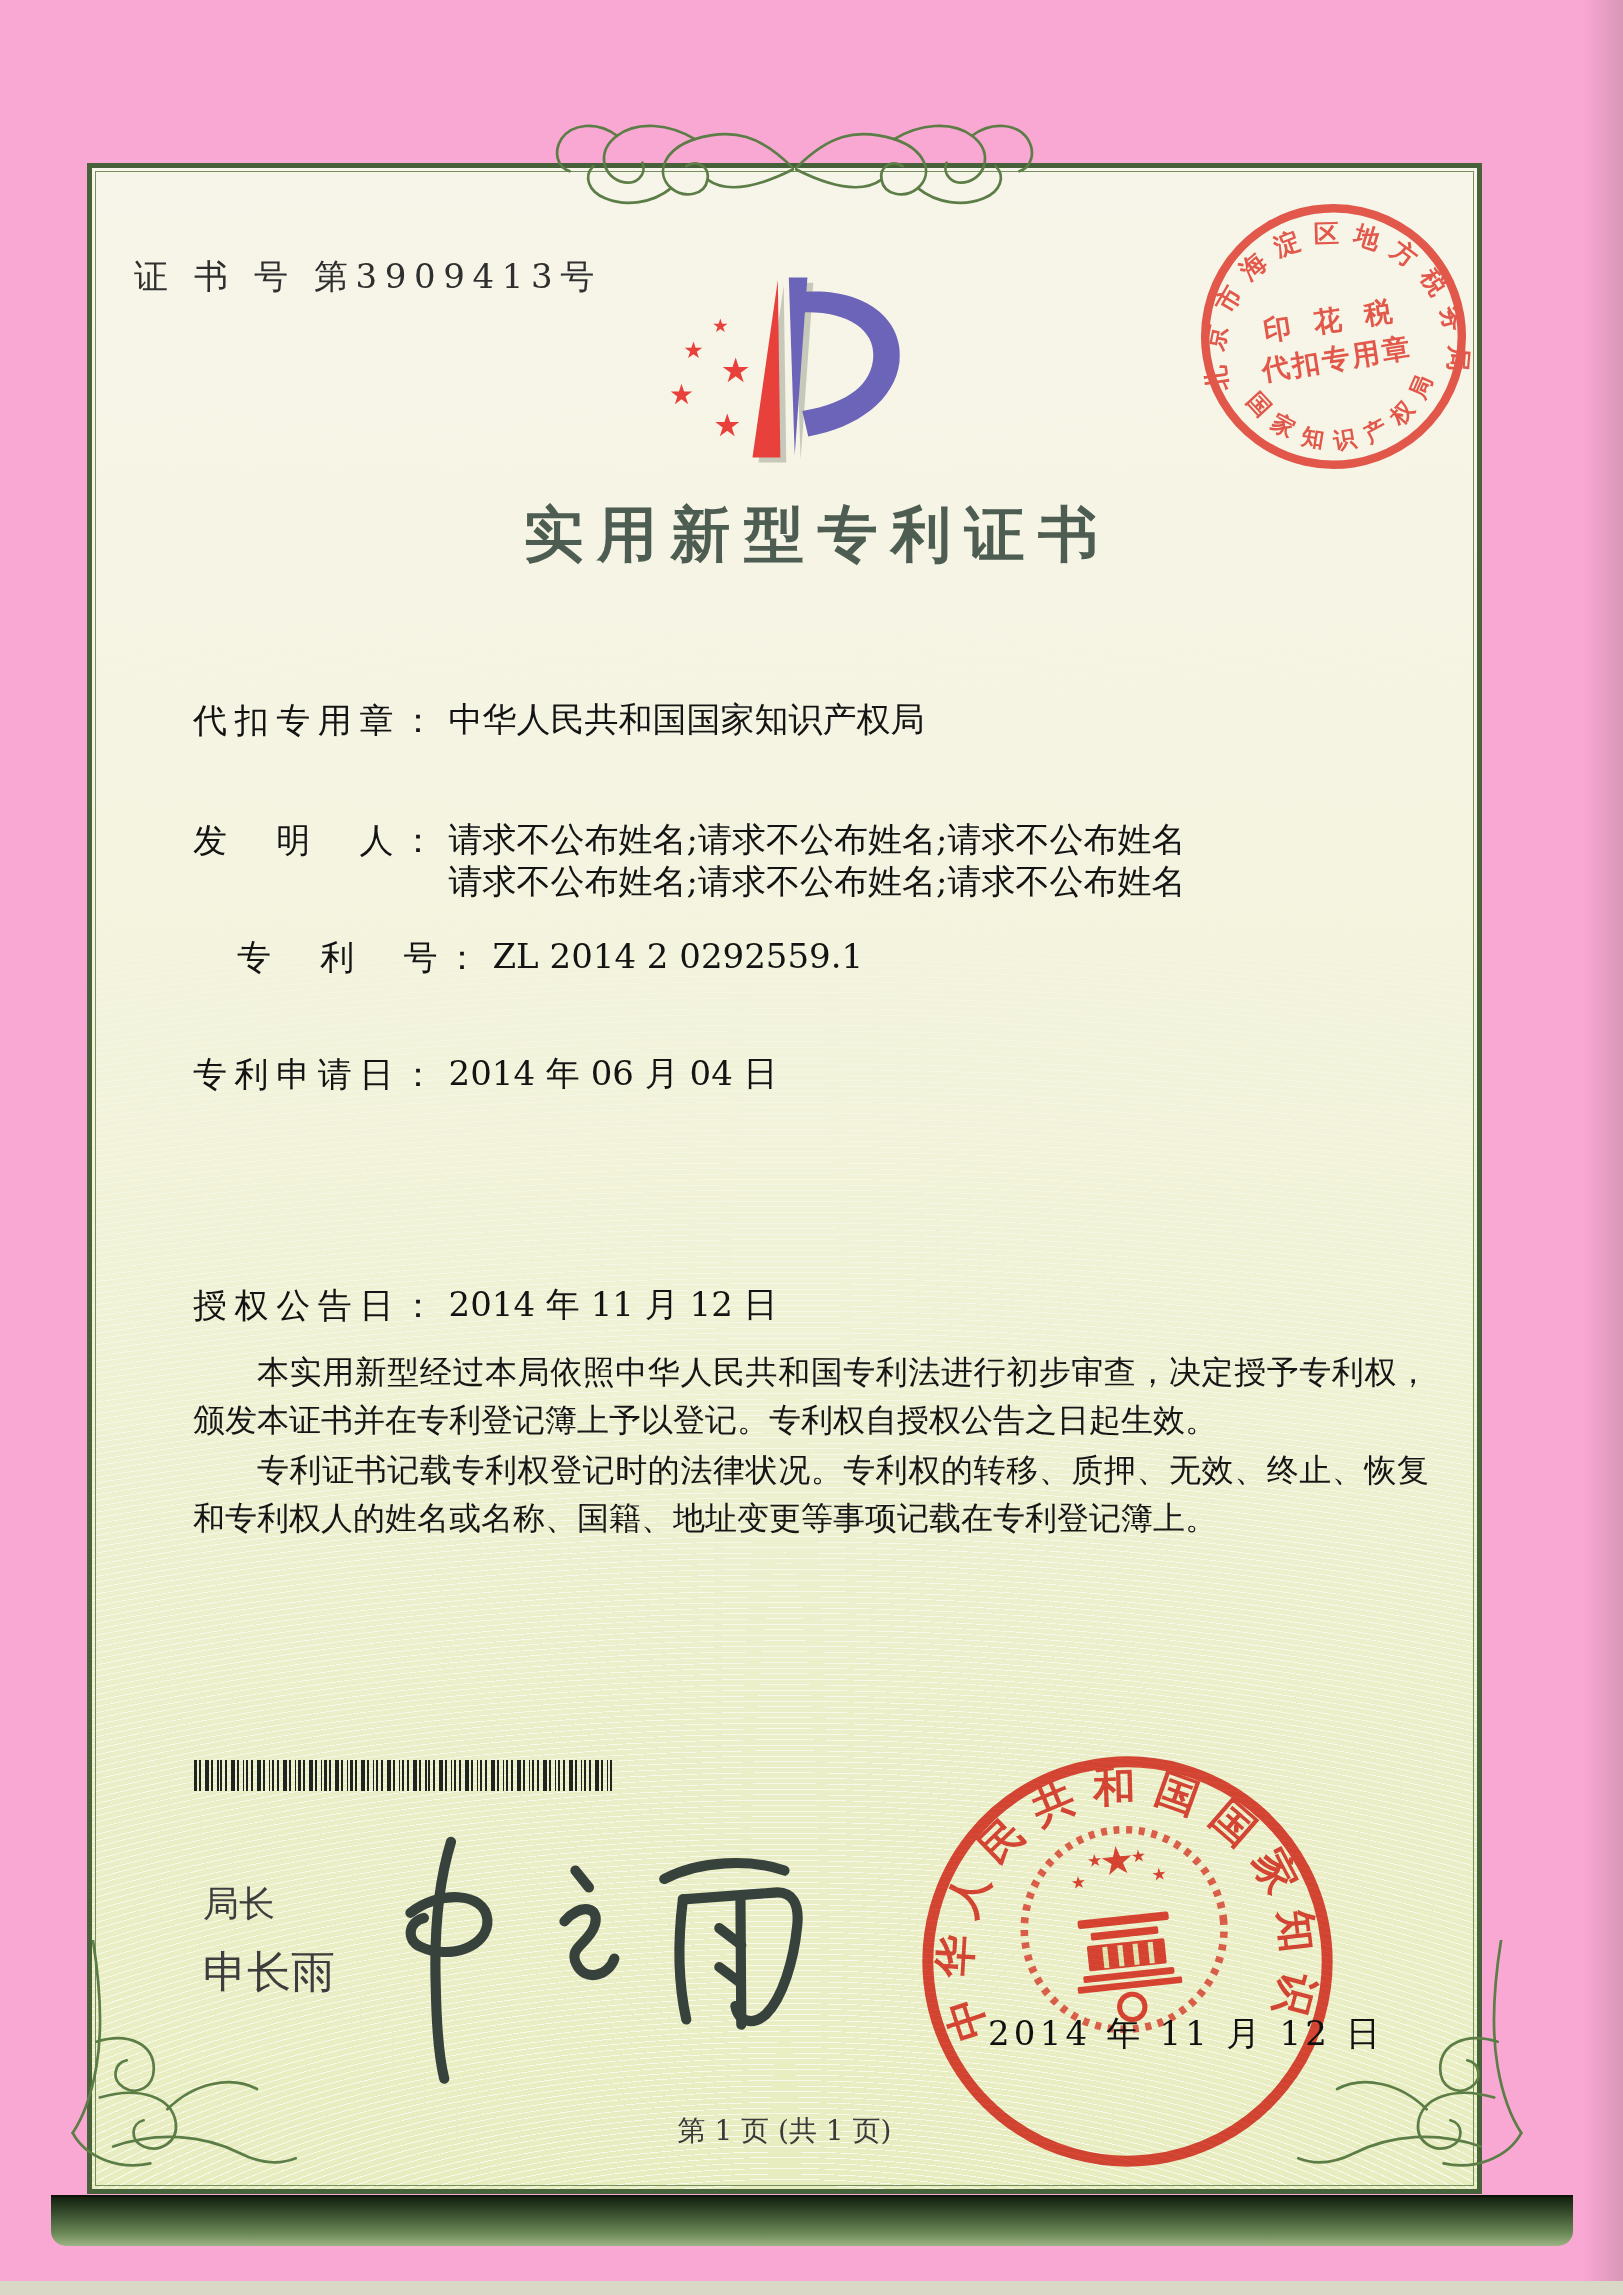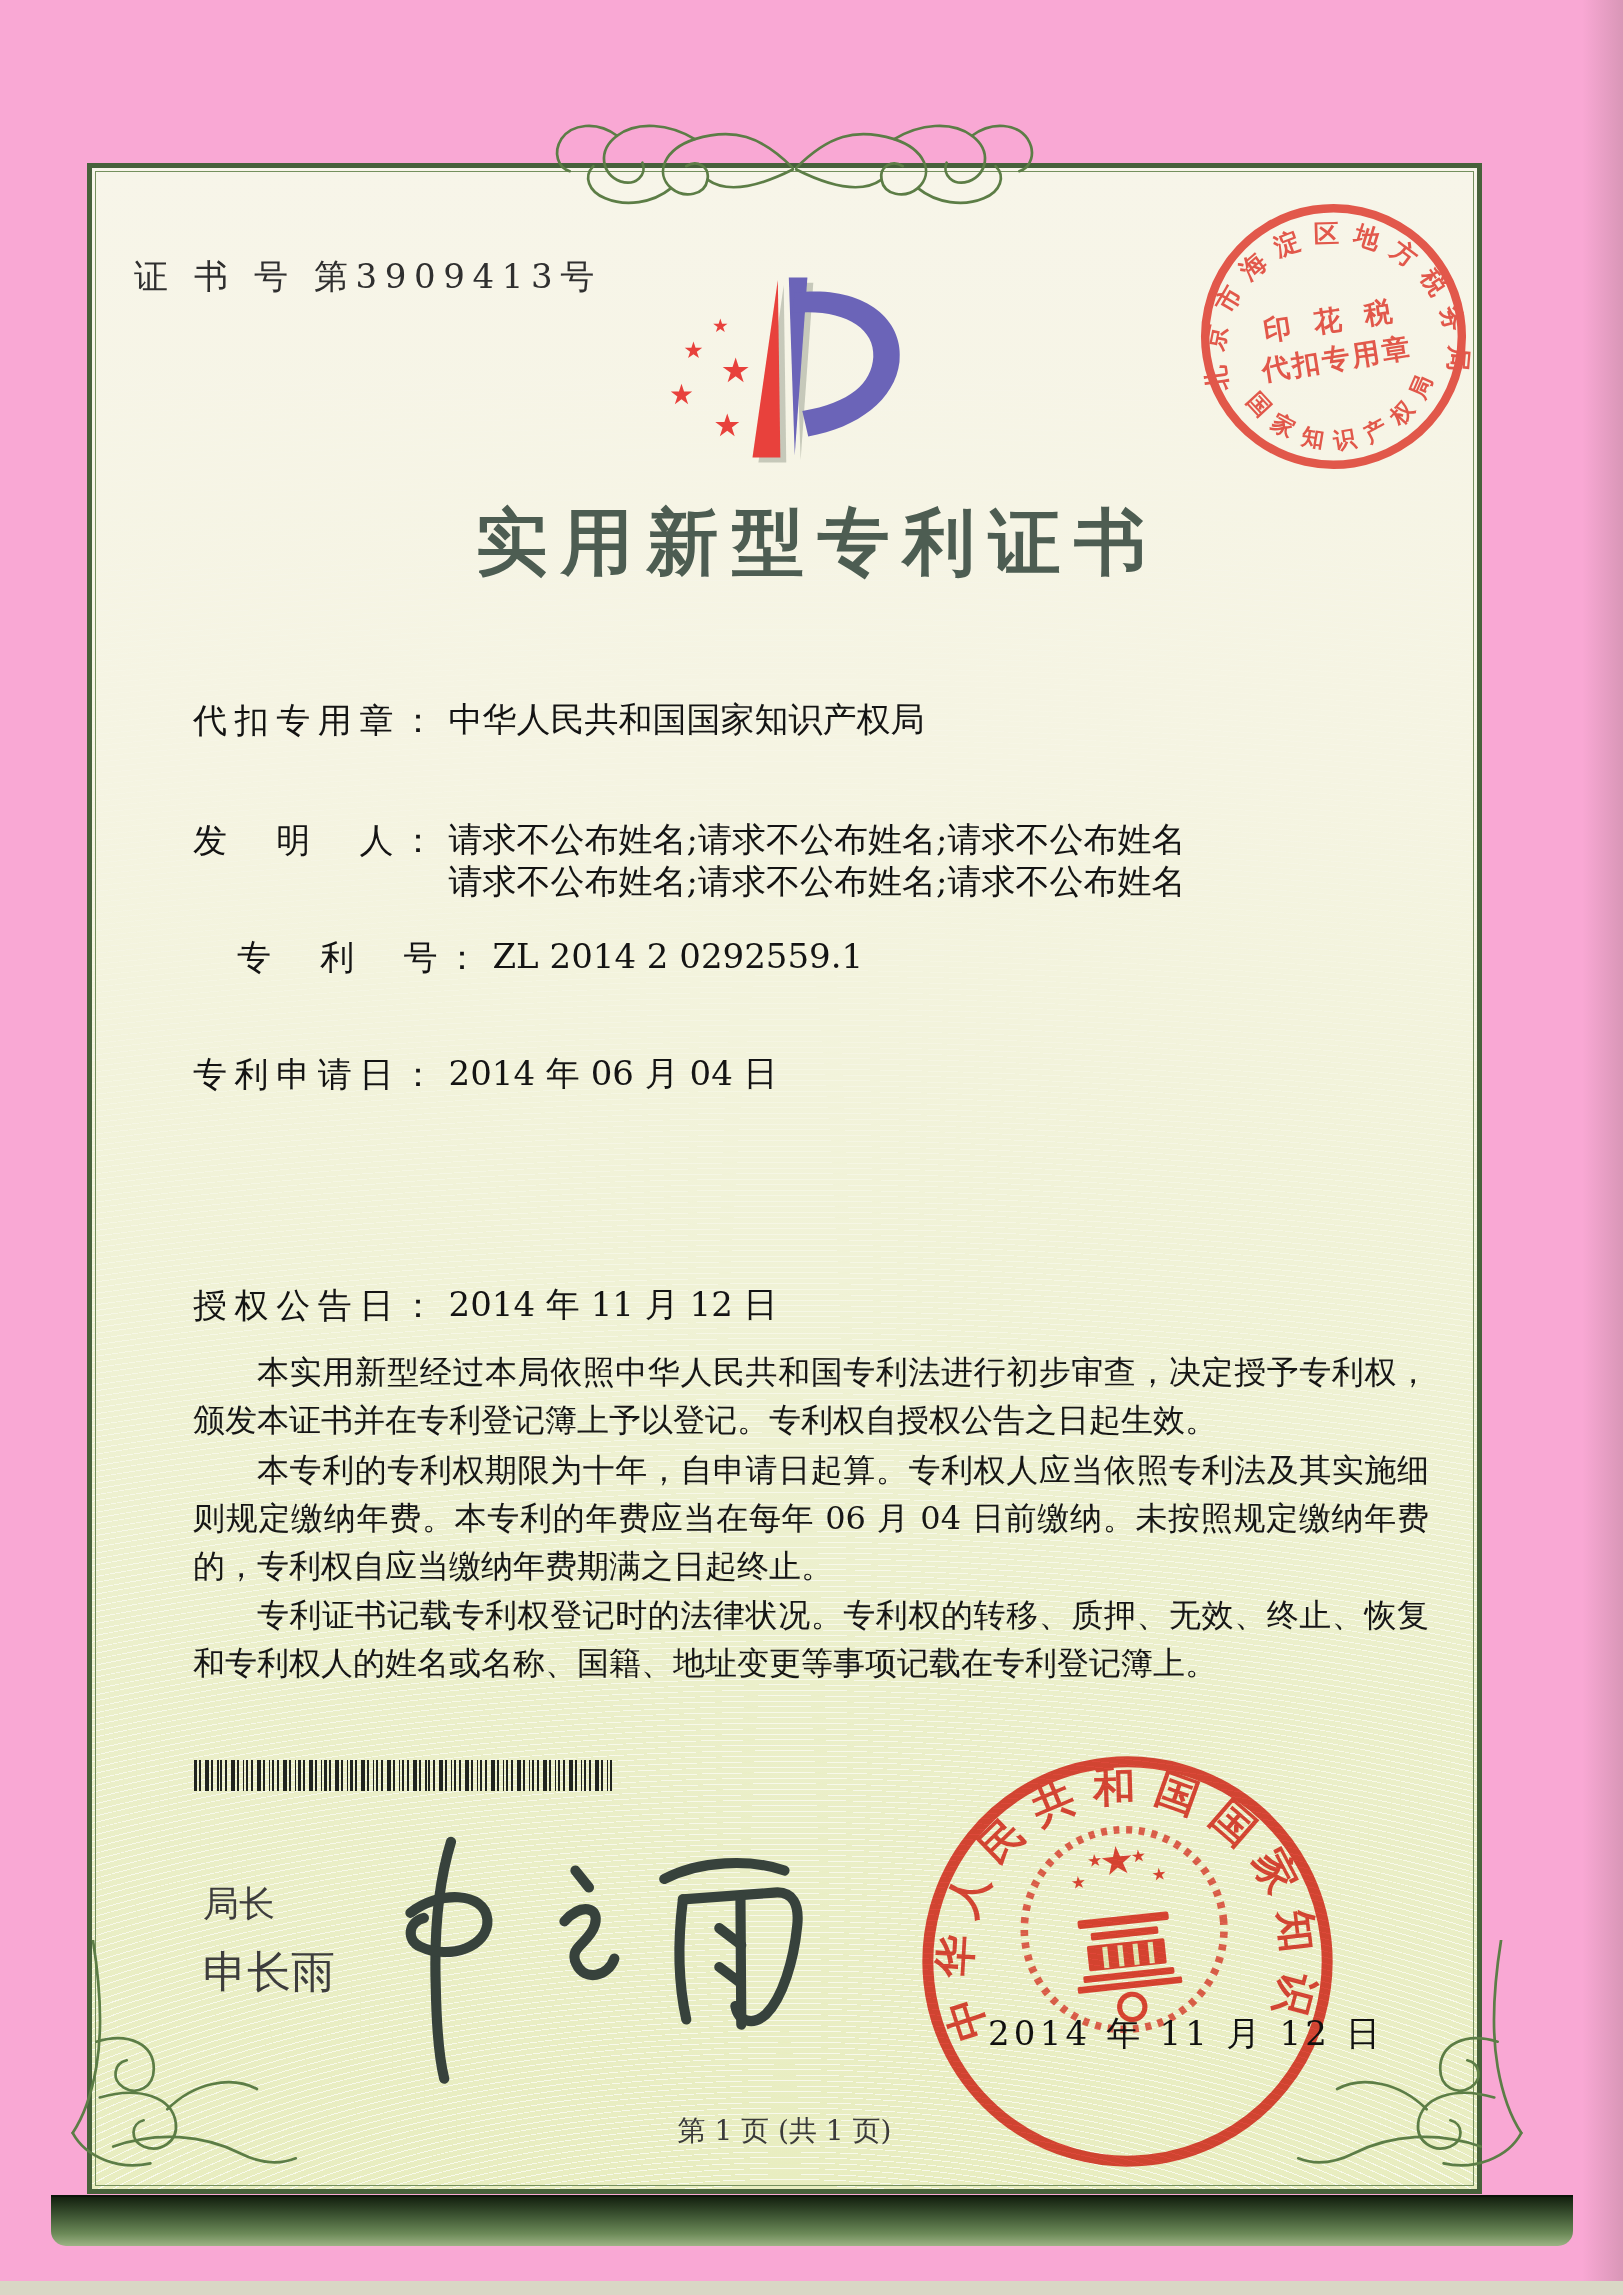--- a/index.html
+++ b/index.html
@@ -11,21 +11,21 @@
     background:linear-gradient(180deg,#f7f5e9 0%,#f5f4e2 30%,#f0f2d6 55%,#ebefca 75%,#e8edc0 100%);}
   #waves{left:87px;top:163px;width:1395px;height:2031px;
     background:repeating-radial-gradient(1353px 676px at 50% 115%,rgba(255,255,255,.7) 0 1.7px,rgba(255,255,255,0) 1.7px 11px);
     -webkit-mask-image:linear-gradient(180deg,rgba(0,0,0,0) 0%,rgba(0,0,0,.2) 38%,rgba(0,0,0,.85) 70%,#000 100%);
     mask-image:linear-gradient(180deg,rgba(0,0,0,0) 0%,rgba(0,0,0,.2) 38%,rgba(0,0,0,.85) 70%,#000 100%);}
   
   #frame{left:87px;top:163px;width:1395px;height:2031px;border:5px solid #47613b;box-sizing:border-box;}
   #frame-inner{position:absolute;left:3.4px;top:3.4px;right:3.4px;bottom:3.4px;border:1.7px solid #74905e;}
   
   #cert-no{left:134px;top:254px;font-size:34px;letter-spacing:7.6px;color:#2f2f2f;}
-  #title{left:0;right:0;top:495px;text-align:center;font-size:72px;font-weight:700;
+  #title{left:0;right:0;top:495px;text-align:center;font-size:60px;font-weight:700;
          letter-spacing:13.5px;color:#4d5d52;padding-left:12px;}
   
   .frow{left:193px;font-size:34px;color:#141414;white-space:nowrap;}
   .flabel{display:inline-block;width:242px;text-align:justify;text-align-last:justify;vertical-align:top;}
   .fvalue{display:inline-block;margin-left:13.5px;vertical-align:top;line-height:42px;}
   
   #body-text{left:193px;top:1348px;width:1236px;font-size:32px;line-height:48px;
              text-align:justify;color:#161616;}
   #body-text p{margin:0 0 1.7px 0;text-indent:2em;}
   
@@ -145,21 +145,20 @@
   </div>
   <div class="abs frow" style="top:1052px;">
     <span class="flabel">专利申请日：</span><span class="fvalue">2014 年 06 月 04 日</span>
   </div>
   <div class="abs frow" style="top:1283px;">
     <span class="flabel">授权公告日：</span><span class="fvalue">2014 年 11 月 12 日</span>
   </div>
 
   <div class="abs" id="body-text">
     <p>本实用新型经过本局依照中华人民共和国专利法进行初步审查，决定授予专利权，颁发本证书并在专利登记簿上予以登记。专利权自授权公告之日起生效。</p>
-    <p>本专利的专利权期限为十年，自申请日起算。专利权人应当依照专利法及其实施细则规定缴纳年费。本专利的年费应当在每年 06 月 04 日前缴纳。未按照规定缴纳年费的，专利权自应当缴纳年费期满之日起终止。</p>
     <p>专利证书记载专利权登记时的法律状况。专利权的转移、质押、无效、终止、恢复和专利权人的姓名或名称、国籍、地址变更等事项记载在专利登记簿上。</p>
   </div>
 
   <div class="abs" id="barcode"></div>
 
   <div class="abs" id="signer-title">局长</div>
   <div class="abs" id="signer-name">申长雨</div>
 
   <svg class="abs" style="left:385px;top:1818px;" width="457" height="271" viewBox="0 0 540 320">
     <g stroke="#37423c" stroke-width="12" fill="none" stroke-linecap="round" stroke-linejoin="round">

